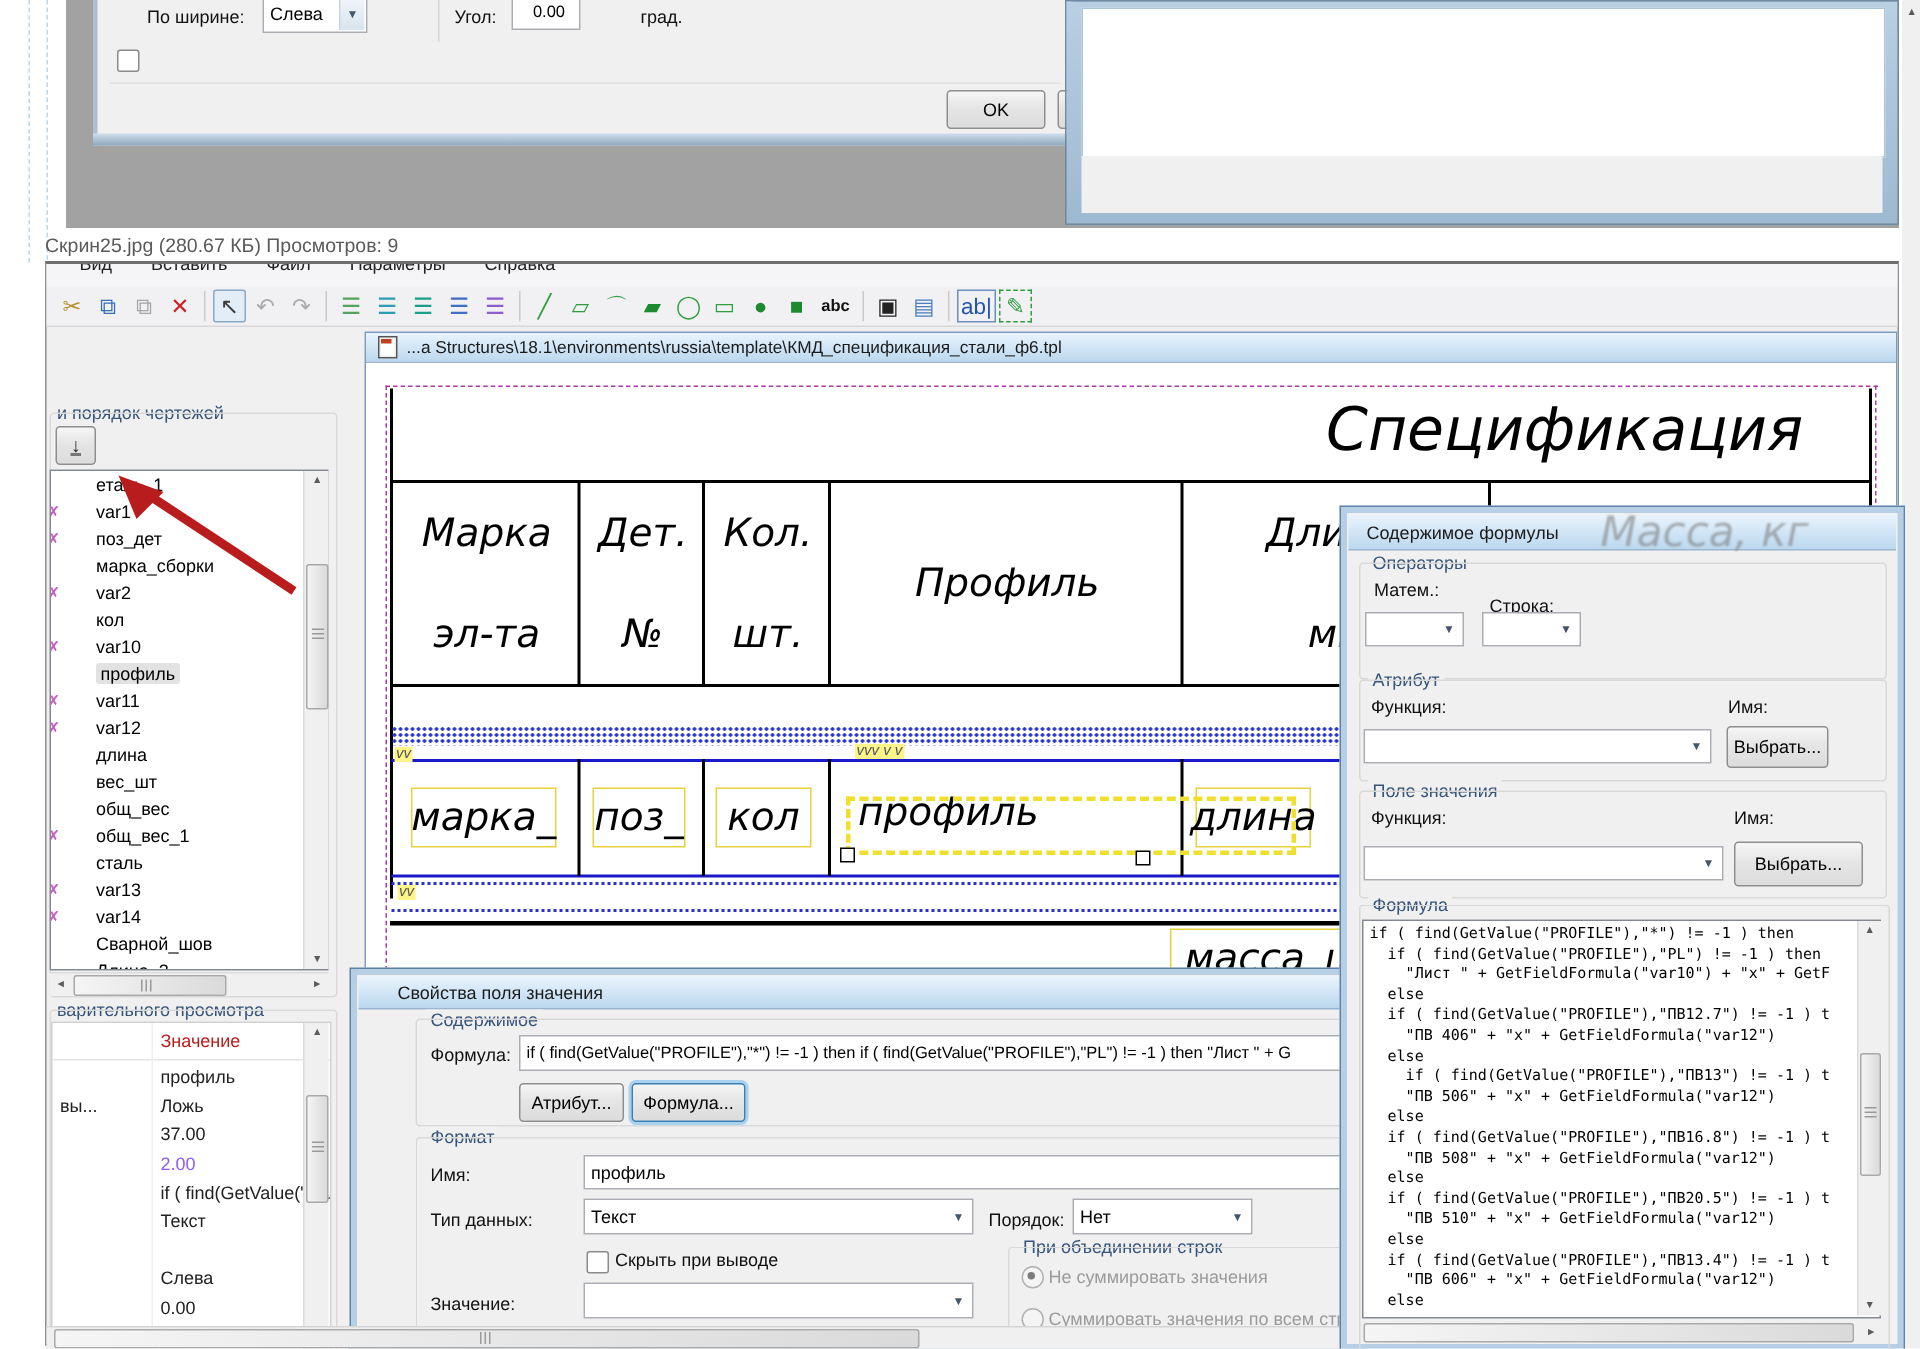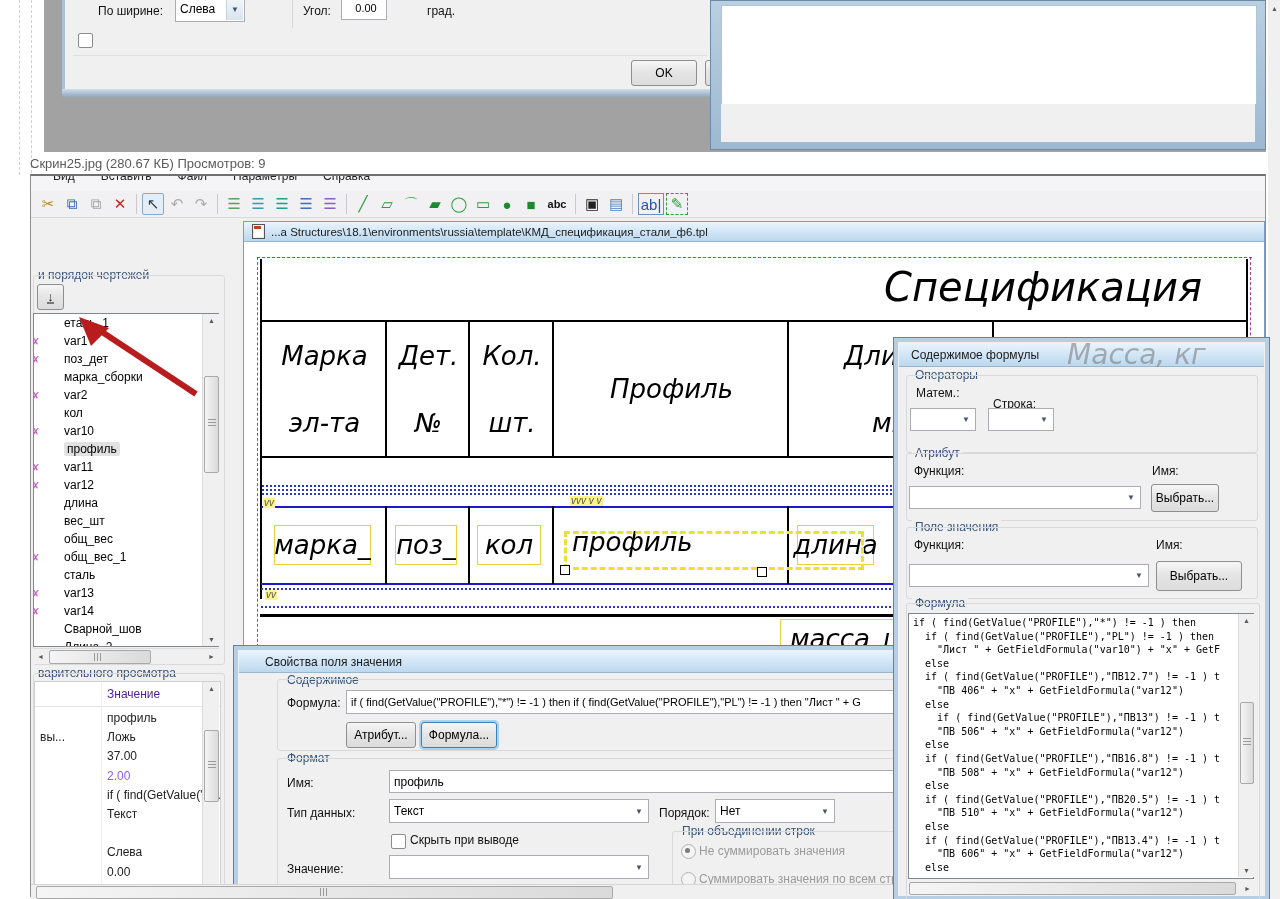--- a/index.html
+++ b/index.html
@@ -208,21 +208,21 @@
 
     <svg class="abs" style="left:30px;top:95px;width:150px;height:90px;z-index:5;" viewBox="0 0 150 90">
       <line x1="135" y1="80" x2="32" y2="12" stroke="#b91c1c" stroke-width="6"></line>
       <polygon points="18,3 48,14 30,32" fill="#b91c1c"></polygon>
     </svg>
 
     <div class="grouplabel" style="left:4px;top:447px;">варительного просмотра</div>
     <div class="groupbox" style="left:2px;top:454px;width:190px;height:252px;"></div>
 
     <div class="abs" style="left:3px;top:462px;width:185px;height:243px;background:#fff;border:1px solid #d0d0d0;overflow:hidden;">
-      <div class="lbl" style="left:72px;top:5px;color:#4c1d95;">Значение</div>
+      <div class="lbl" style="left:72px;top:5px;color:#b91c1c;">Значение</div>
       <div class="abs" style="left:0;top:24px;width:185px;height:1px;background:#e4e4e4;"></div>
       <div class="abs" style="left:66px;top:0;width:1px;height:243px;background:#efefef;"></div>
       <div id="preview-rows" class="abs" style="left:0;top:28px;width:185px;">
           <div style="position: relative; height: 19.2px; font-size: 12px; color: rgb(34, 34, 34);">
             <span style="position: absolute; left: 5px; top: 1px;"></span>
             <span style="position: absolute; left: 72px; top: 1px; white-space: nowrap;">профиль</span>
           </div>
           <div style="position: relative; height: 19.2px; font-size: 12px; color: rgb(34, 34, 34);">
             <span style="position: absolute; left: 5px; top: 1px;">вы...</span>
             <span style="position: absolute; left: 72px; top: 1px; white-space: nowrap;">Ложь</span>

